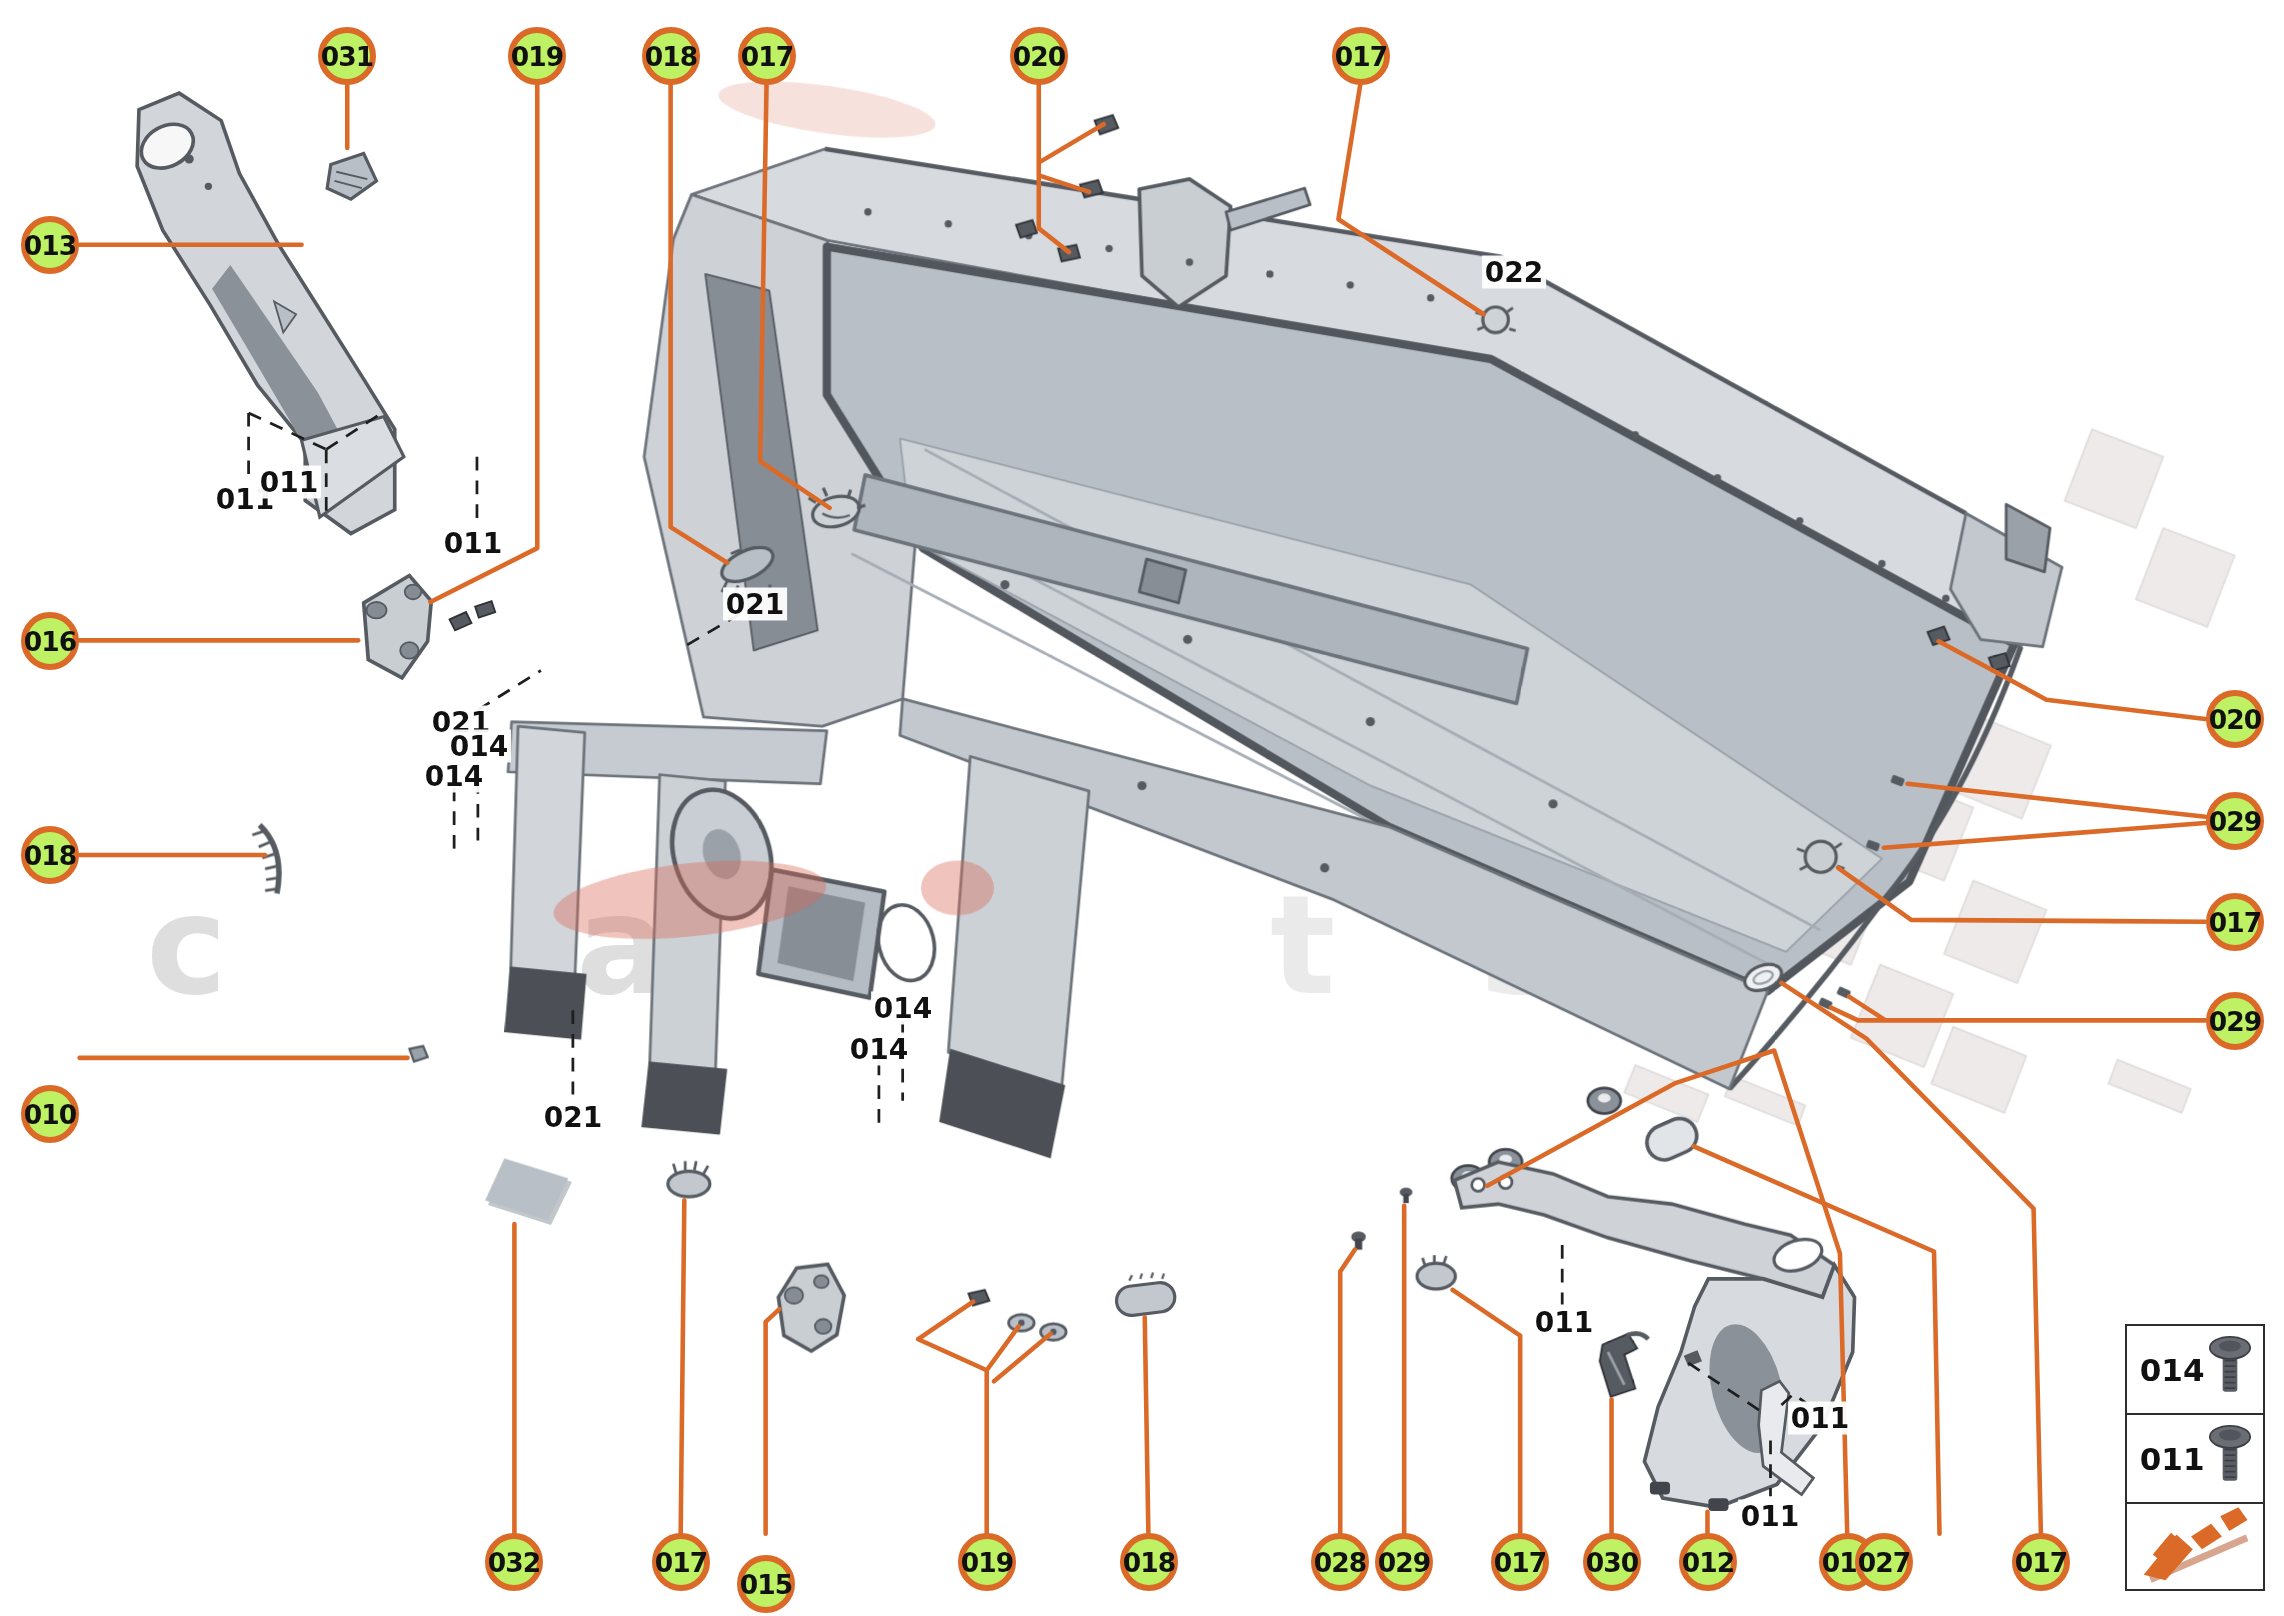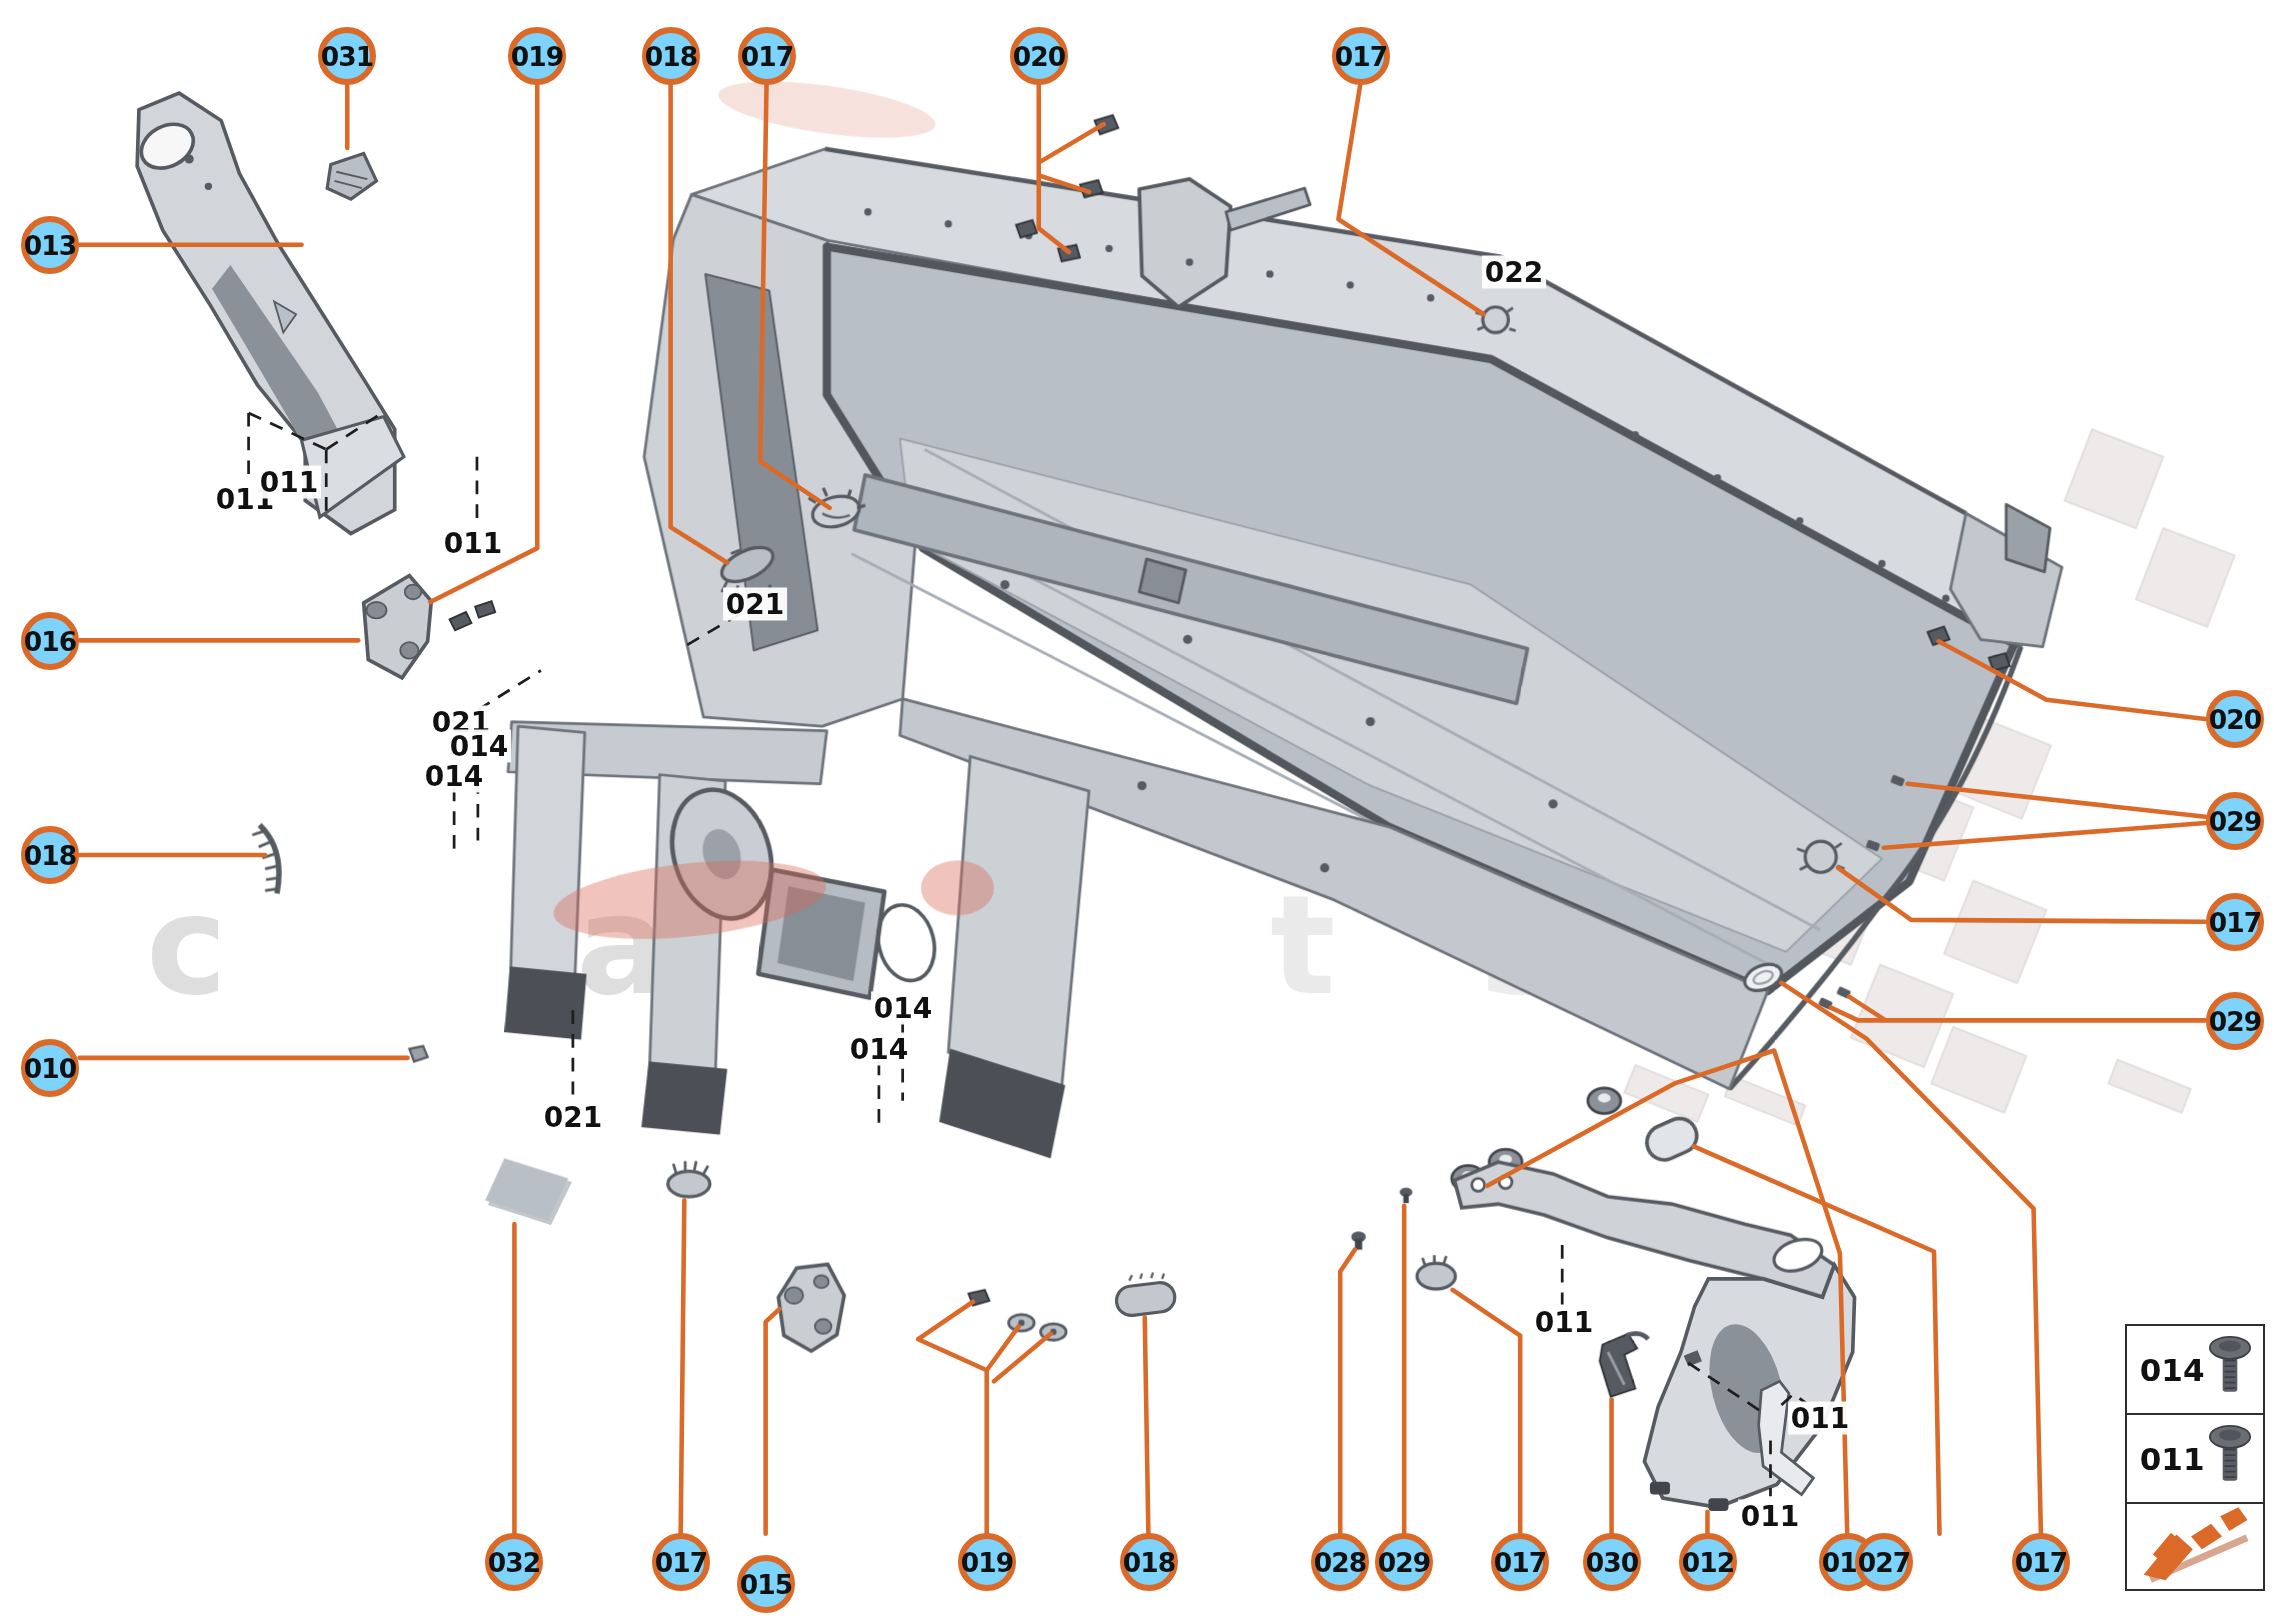--- a/index.html
+++ b/index.html
@@ -6,21 +6,21 @@
   #stage{position:relative;width:2284px;height:1616px;background:#ffffff;overflow:hidden;
          font-family:"DejaVu Sans","Liberation Sans",sans-serif;}
   #artsvg{position:absolute;left:0;top:0;z-index:10;}
   
   .wm-gray{position:absolute;z-index:4;color:#cbcbcb;opacity:.62;font-weight:bold;
            font-size:137px;letter-spacing:0;line-height:1;}
   .wm-red{position:absolute;left:91px;top:365px;z-index:15;color:#c5503f;opacity:.42;
           font-weight:bold;font-size:291px;line-height:1;letter-spacing:-5.5px;pointer-events:none;}
   
   .callout{position:absolute;width:46px;height:46px;border:6.4px solid #db6a28;border-radius:50%;
-           background:#7dd3fc;display:flex;align-items:center;justify-content:center;
+           background:#bef264;display:flex;align-items:center;justify-content:center;
            transform:translate(-50%,-50%);z-index:30;
            font-weight:bold;font-size:26.5px;color:#111;letter-spacing:-0.9px;}
   
   .plabel{position:absolute;transform:translate(-50%,-50%);z-index:28;background:rgba(255,255,255,.94);
           padding:0 2.7px;font-weight:bold;font-size:28px;color:#111;letter-spacing:0;}
   
   #legend{position:absolute;left:2125px;top:1324px;width:140px;z-index:26;background:#fff;}
   .legend-cell{box-sizing:border-box;border:2.3px solid #2e2e2e;border-bottom:none;height:89px;
                display:flex;align-items:center;justify-content:space-between;padding:5.5px 9.1px 5.5px 12.8px;}
   .legend-cell:last-child{border-bottom:2.3px solid #2e2e2e;}
@@ -352,21 +352,21 @@
   <div class="callout" style="left:347px;top:56px">031</div>
   <div class="callout" style="left:537px;top:56px">019</div>
   <div class="callout" style="left:671px;top:56px">018</div>
   <div class="callout" style="left:767px;top:56px">017</div>
   <div class="callout" style="left:1039px;top:56px">020</div>
   <div class="callout" style="left:1361px;top:56px">017</div>
 
   <div class="callout" style="left:50px;top:245px">013</div>
   <div class="callout" style="left:50px;top:641px">016</div>
   <div class="callout" style="left:50px;top:855px">018</div>
-  <div class="callout" style="left:50px;top:1068px">010</div>
+  <div class="callout" style="left:50px;top:1114px">010</div>
 
   <div class="callout" style="left:2235px;top:719px">020</div>
   <div class="callout" style="left:2235px;top:821px">029</div>
   <div class="callout" style="left:2235px;top:922px">017</div>
   <div class="callout" style="left:2235px;top:1021px">029</div>
 
   <div class="callout" style="left:514px;top:1562px">032</div>
   <div class="callout" style="left:681px;top:1562px">017</div>
   <div class="callout" style="left:766px;top:1584px">015</div>
   <div class="callout" style="left:987px;top:1562px">019</div>

